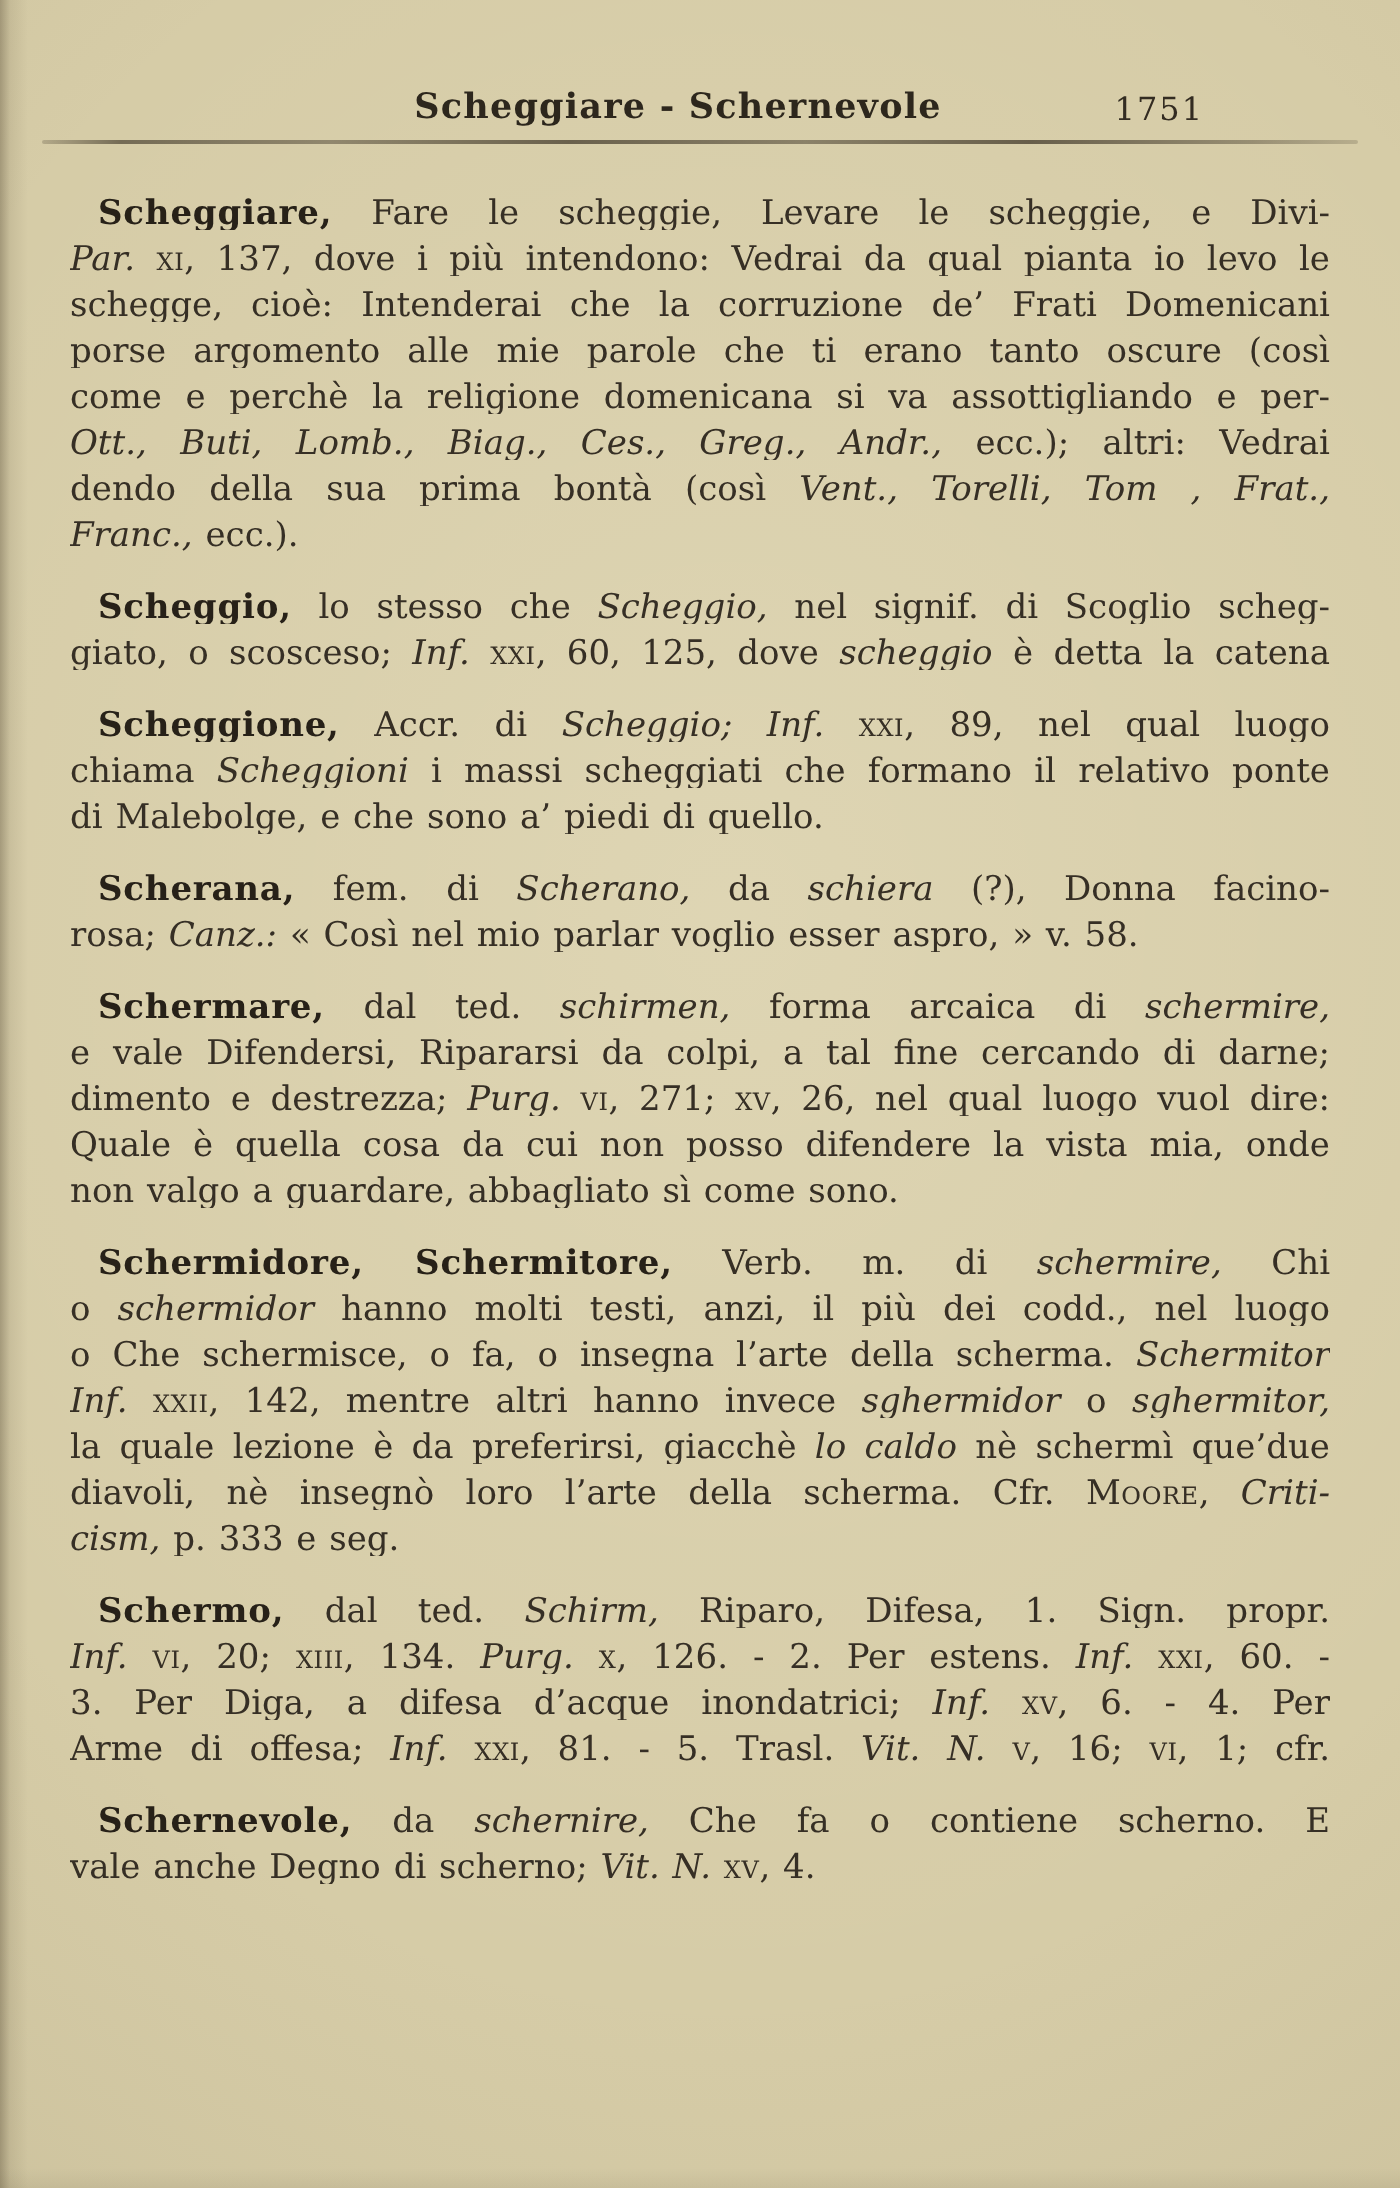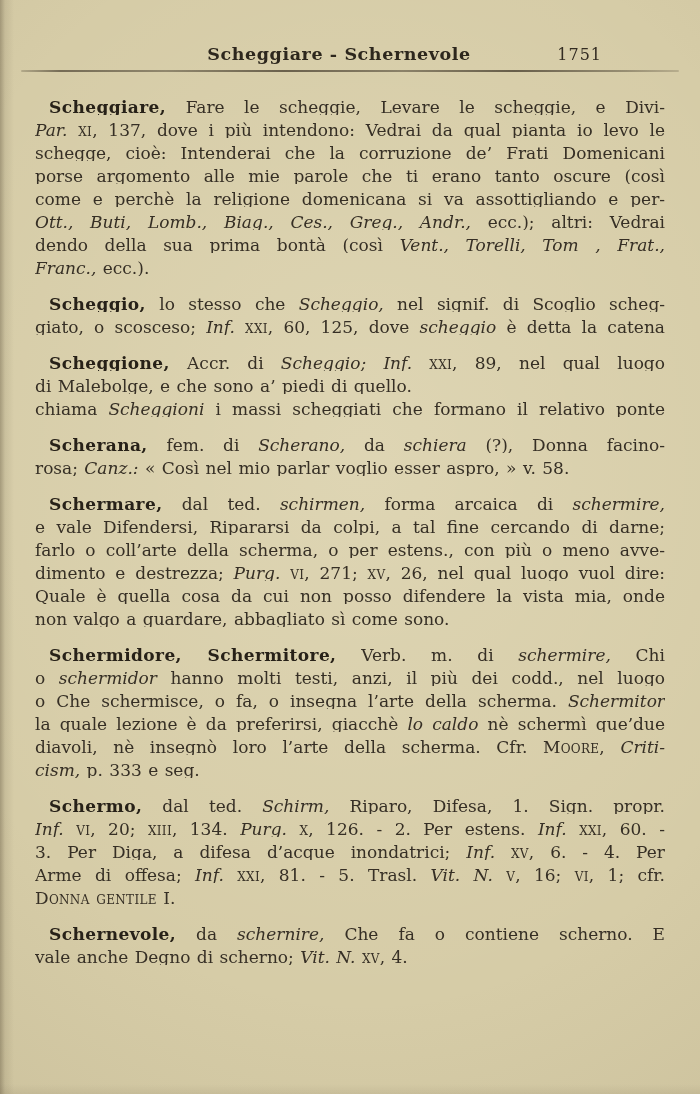--- a/index.html
+++ b/index.html
@@ -95,48 +95,47 @@
         <span class="line"><span class="seg seg-i">Ott., Buti, Lomb., Biag., Ces., Greg., Andr.,</span><span class="seg"> ecc.); altri: Vedrai</span></span>
         <span class="line"><span class="seg">dendo della sua prima bontà (così </span><span class="seg seg-i">Vent., Torelli, Tom , Frat.,</span></span>
         <span class="line last"><span class="seg seg-i">Franc.,</span><span class="seg"> ecc.).</span></span>
       </p>
       <p class="entry">
         <span class="line first"><span class="seg seg-b">Scheggio,</span><span class="seg"> lo stesso che </span><span class="seg seg-i">Scheggio,</span><span class="seg"> nel signif. di Scoglio scheg-</span></span>
         <span class="line"><span class="seg">giato, o scosceso; </span><span class="seg seg-i">Inf. </span><span class="seg seg-sc">xxi</span><span class="seg">, 60, 125, dove </span><span class="seg seg-i">scheggio</span><span class="seg"> è detta la catena</span></span>
       </p>
       <p class="entry">
         <span class="line first"><span class="seg seg-b">Scheggione,</span><span class="seg"> Accr. di </span><span class="seg seg-i">Scheggio; Inf. </span><span class="seg seg-sc">xxi</span><span class="seg">, 89, nel qual luogo</span></span>
+        <span class="line"><span class="seg">chiama </span><span class="seg seg-i">Scheggioni</span><span class="seg"> i massi scheggiati che formano il relativo ponte</span></span>
         <span class="line last"><span class="seg">di Malebolge, e che sono a’ piedi di quello.</span></span>
-        <span class="line"><span class="seg">chiama </span><span class="seg seg-i">Scheggioni</span><span class="seg"> i massi scheggiati che formano il relativo ponte</span></span>
       </p>
       <p class="entry">
         <span class="line first"><span class="seg seg-b">Scherana,</span><span class="seg"> fem. di </span><span class="seg seg-i">Scherano,</span><span class="seg"> da </span><span class="seg seg-i">schiera</span><span class="seg"> (?), Donna facino-</span></span>
         <span class="line last"><span class="seg">rosa; </span><span class="seg seg-i">Canz.:</span><span class="seg"> « Così nel mio parlar voglio esser aspro, » v. 58.</span></span>
       </p>
       <p class="entry">
         <span class="line first"><span class="seg seg-b">Schermare,</span><span class="seg"> dal ted. </span><span class="seg seg-i">schirmen,</span><span class="seg"> forma arcaica di </span><span class="seg seg-i">schermire,</span></span>
         <span class="line"><span class="seg">e vale Difendersi, Ripararsi da colpi, a tal fine cercando di darne;</span></span>
-        <span class="line"><span class="seg">farlo o coll’arte della scherma, o per estens., con più o meno avve-</span></span>
         <span class="line"><span class="seg">dimento e destrezza; </span><span class="seg seg-i">Purg. </span><span class="seg seg-sc">vi</span><span class="seg">, 271; </span><span class="seg seg-sc">xv</span><span class="seg">, 26, nel qual luogo vuol dire:</span></span>
         <span class="line"><span class="seg">Quale è quella cosa da cui non posso difendere la vista mia, onde</span></span>
         <span class="line last"><span class="seg">non valgo a guardare, abbagliato sì come sono.</span></span>
       </p>
       <p class="entry">
         <span class="line first"><span class="seg seg-b">Schermidore, Schermitore,</span><span class="seg"> Verb. m. di </span><span class="seg seg-i">schermire,</span><span class="seg"> Chi</span></span>
         <span class="line"><span class="seg">o </span><span class="seg seg-i">schermidor</span><span class="seg"> hanno molti testi, anzi, il più dei codd., nel luogo</span></span>
         <span class="line"><span class="seg">o Che schermisce, o fa, o insegna l’arte della scherma. </span><span class="seg seg-i">Schermitor</span></span>
+        <span class="line"><span class="seg seg-i">Inf. </span><span class="seg seg-sc">xxii</span><span class="seg">, 142, mentre altri hanno invece </span><span class="seg seg-i">sghermidor</span><span class="seg"> o </span><span class="seg seg-i">sghermitor,</span></span>
         <span class="line"><span class="seg">la quale lezione è da preferirsi, giacchè </span><span class="seg seg-i">lo caldo</span><span class="seg"> nè schermì que’due</span></span>
         <span class="line"><span class="seg">diavoli, nè insegnò loro l’arte della scherma. Cfr. </span><span class="seg seg-sc">Moore</span><span class="seg">, </span><span class="seg seg-i">Criti-</span></span>
         <span class="line last"><span class="seg seg-i">cism,</span><span class="seg"> p. 333 e seg.</span></span>
       </p>
       <p class="entry">
         <span class="line first"><span class="seg seg-b">Schermo,</span><span class="seg"> dal ted. </span><span class="seg seg-i">Schirm,</span><span class="seg"> Riparo, Difesa, 1. Sign. propr.</span></span>
         <span class="line"><span class="seg seg-i">Inf. </span><span class="seg seg-sc">vi</span><span class="seg">, 20; </span><span class="seg seg-sc">xiii</span><span class="seg">, 134. </span><span class="seg seg-i">Purg. </span><span class="seg seg-sc">x</span><span class="seg">, 126. - 2. Per estens. </span><span class="seg seg-i">Inf. </span><span class="seg seg-sc">xxi</span><span class="seg">, 60. -</span></span>
         <span class="line"><span class="seg">3. Per Diga, a difesa d’acque inondatrici; </span><span class="seg seg-i">Inf. </span><span class="seg seg-sc">xv</span><span class="seg">, 6. - 4. Per</span></span>
         <span class="line"><span class="seg">Arme di offesa; </span><span class="seg seg-i">Inf. </span><span class="seg seg-sc">xxi</span><span class="seg">, 81. - 5. Trasl. </span><span class="seg seg-i">Vit. N. </span><span class="seg seg-sc">v</span><span class="seg">, 16; </span><span class="seg seg-sc">vi</span><span class="seg">, 1; cfr.</span></span>
-        <span class="line last"><span class="seg seg-sc">Donna gentile</span><span class="seg"> I.</span></span>
       </p>
       <p class="entry">
         <span class="line first"><span class="seg seg-b">Schernevole,</span><span class="seg"> da </span><span class="seg seg-i">schernire,</span><span class="seg"> Che fa o contiene scherno. E</span></span>
         <span class="line last"><span class="seg">vale anche Degno di scherno; </span><span class="seg seg-i">Vit. N. </span><span class="seg seg-sc">xv</span><span class="seg">, 4.</span></span>
       </p>
     </main>
 </div>
 
 </body></html>

